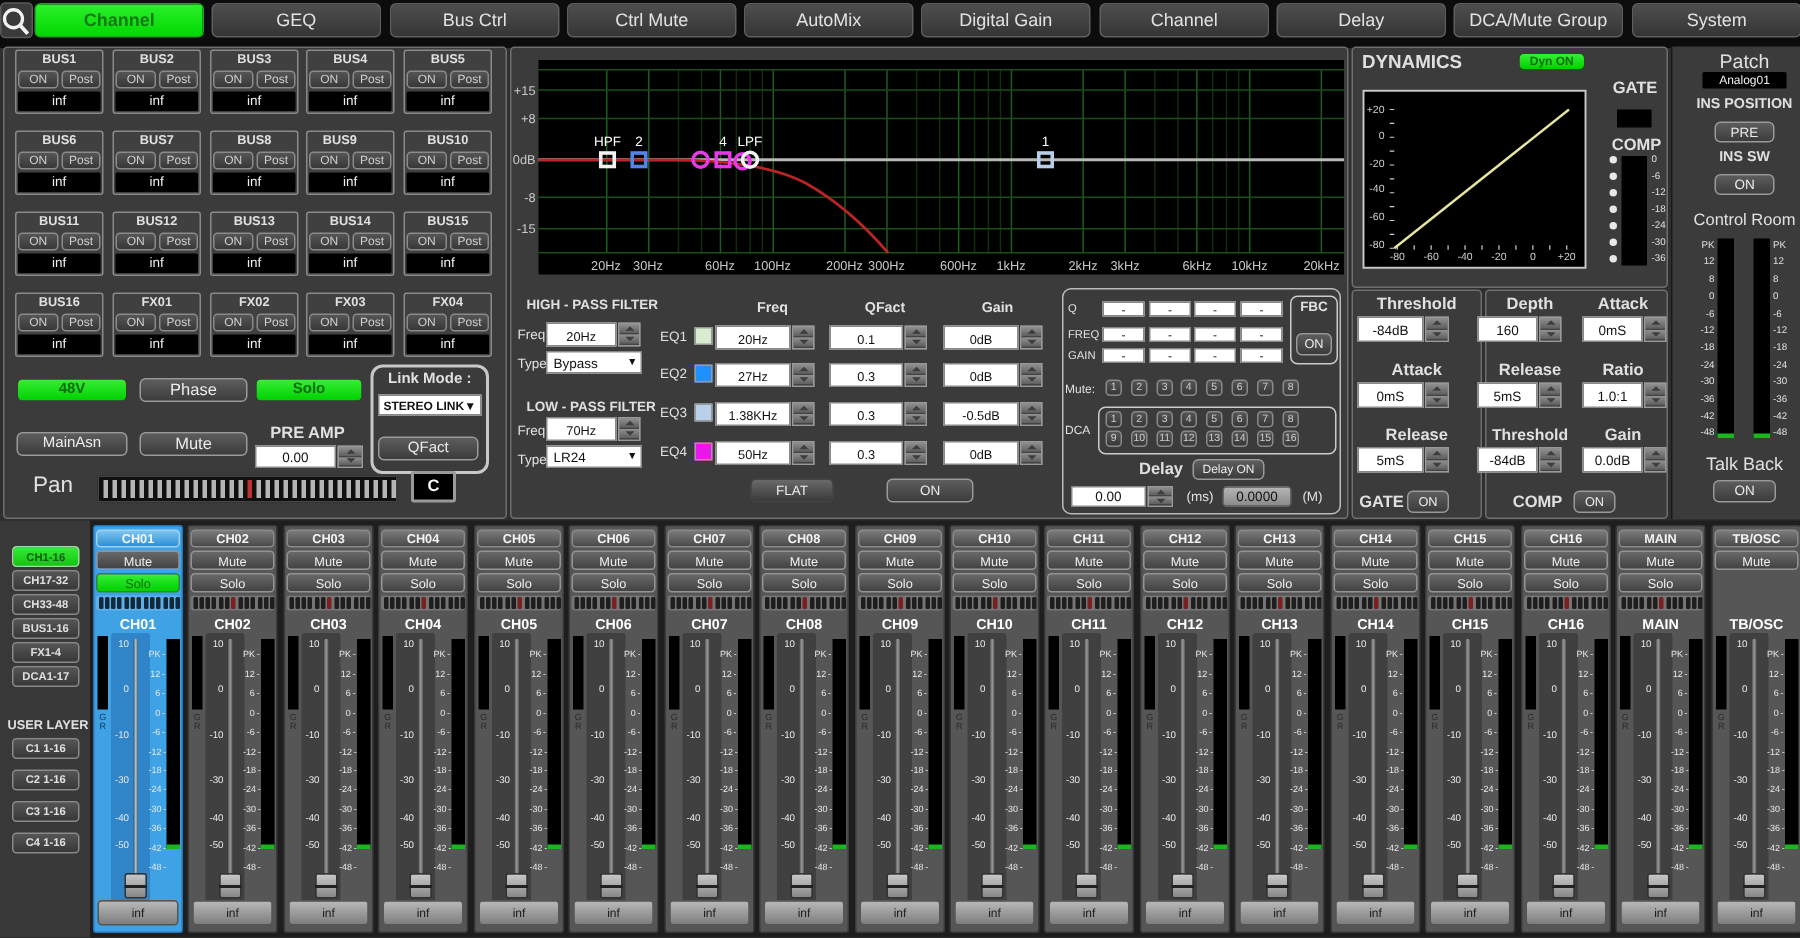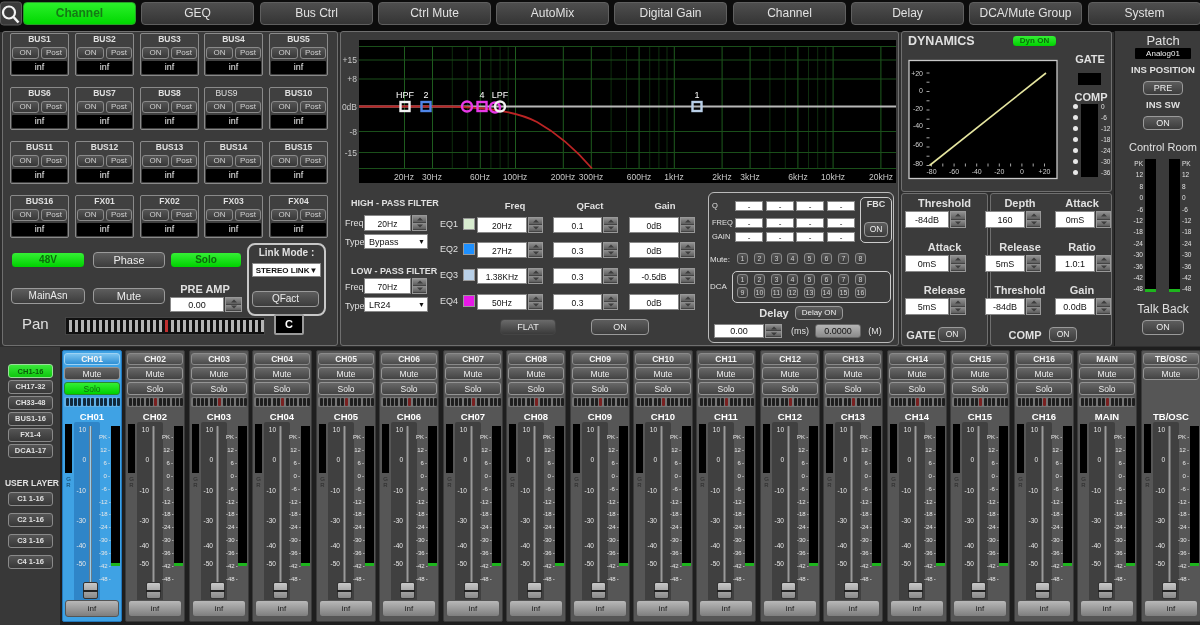--- a/index.html
+++ b/index.html
@@ -75,21 +75,21 @@
 <div class="lbl" style="left:75px;top:88px;width:59px;height:11px;font-size:8.5px;line-height:11px;font-weight:bold;">BUS7</div>
 <div class="sq" style="left:77px;top:101px;width:27px;height:12px;font-size:8px;line-height:10px;">ON</div>
 <div class="sq" style="left:106px;top:101px;width:26px;height:12px;font-size:8px;line-height:10px;">Post</div>
 <div class="blk" style="left:77px;top:115px;width:55px;height:13px;font-size:9px;line-height:13px;">inf</div>
 <div class="" style="left:140px;top:87px;width:59px;height:43px;background:#404040;border:1px solid #8a8a8a;border-radius:2px;"></div>
 <div class="lbl" style="left:140px;top:88px;width:59px;height:11px;font-size:8.5px;line-height:11px;font-weight:bold;">BUS8</div>
 <div class="sq" style="left:142px;top:101px;width:27px;height:12px;font-size:8px;line-height:10px;">ON</div>
 <div class="sq" style="left:171px;top:101px;width:26px;height:12px;font-size:8px;line-height:10px;">Post</div>
 <div class="blk" style="left:142px;top:115px;width:55px;height:13px;font-size:9px;line-height:13px;">inf</div>
 <div class="" style="left:204px;top:87px;width:59px;height:43px;background:#404040;border:1px solid #8a8a8a;border-radius:2px;"></div>
-<div class="lbl" style="left:204px;top:88px;width:45px;height:11px;font-size:8.5px;line-height:11px;font-weight:normal;">BUS9</div>
+<div class="lbl" style="left:204px;top:88px;width:45px;height:11px;font-size:8.5px;line-height:11px;font-weight:bold;">BUS9</div>
 <div class="sq" style="left:206px;top:101px;width:27px;height:12px;font-size:8px;line-height:10px;">ON</div>
 <div class="sq" style="left:235px;top:101px;width:26px;height:12px;font-size:8px;line-height:10px;">Post</div>
 <div class="blk" style="left:206px;top:115px;width:55px;height:13px;font-size:9px;line-height:13px;">inf</div>
 <div class="" style="left:269px;top:87px;width:59px;height:43px;background:#404040;border:1px solid #8a8a8a;border-radius:2px;"></div>
 <div class="lbl" style="left:269px;top:88px;width:59px;height:11px;font-size:8.5px;line-height:11px;font-weight:bold;">BUS10</div>
 <div class="sq" style="left:271px;top:101px;width:27px;height:12px;font-size:8px;line-height:10px;">ON</div>
 <div class="sq" style="left:300px;top:101px;width:26px;height:12px;font-size:8px;line-height:10px;">Post</div>
 <div class="blk" style="left:271px;top:115px;width:55px;height:13px;font-size:9px;line-height:13px;">inf</div>
 <div class="" style="left:10px;top:141px;width:59px;height:43px;background:#404040;border:1px solid #8a8a8a;border-radius:2px;"></div>
 <div class="lbl" style="left:10px;top:142px;width:59px;height:11px;font-size:8.5px;line-height:11px;font-weight:bold;">BUS11</div>

